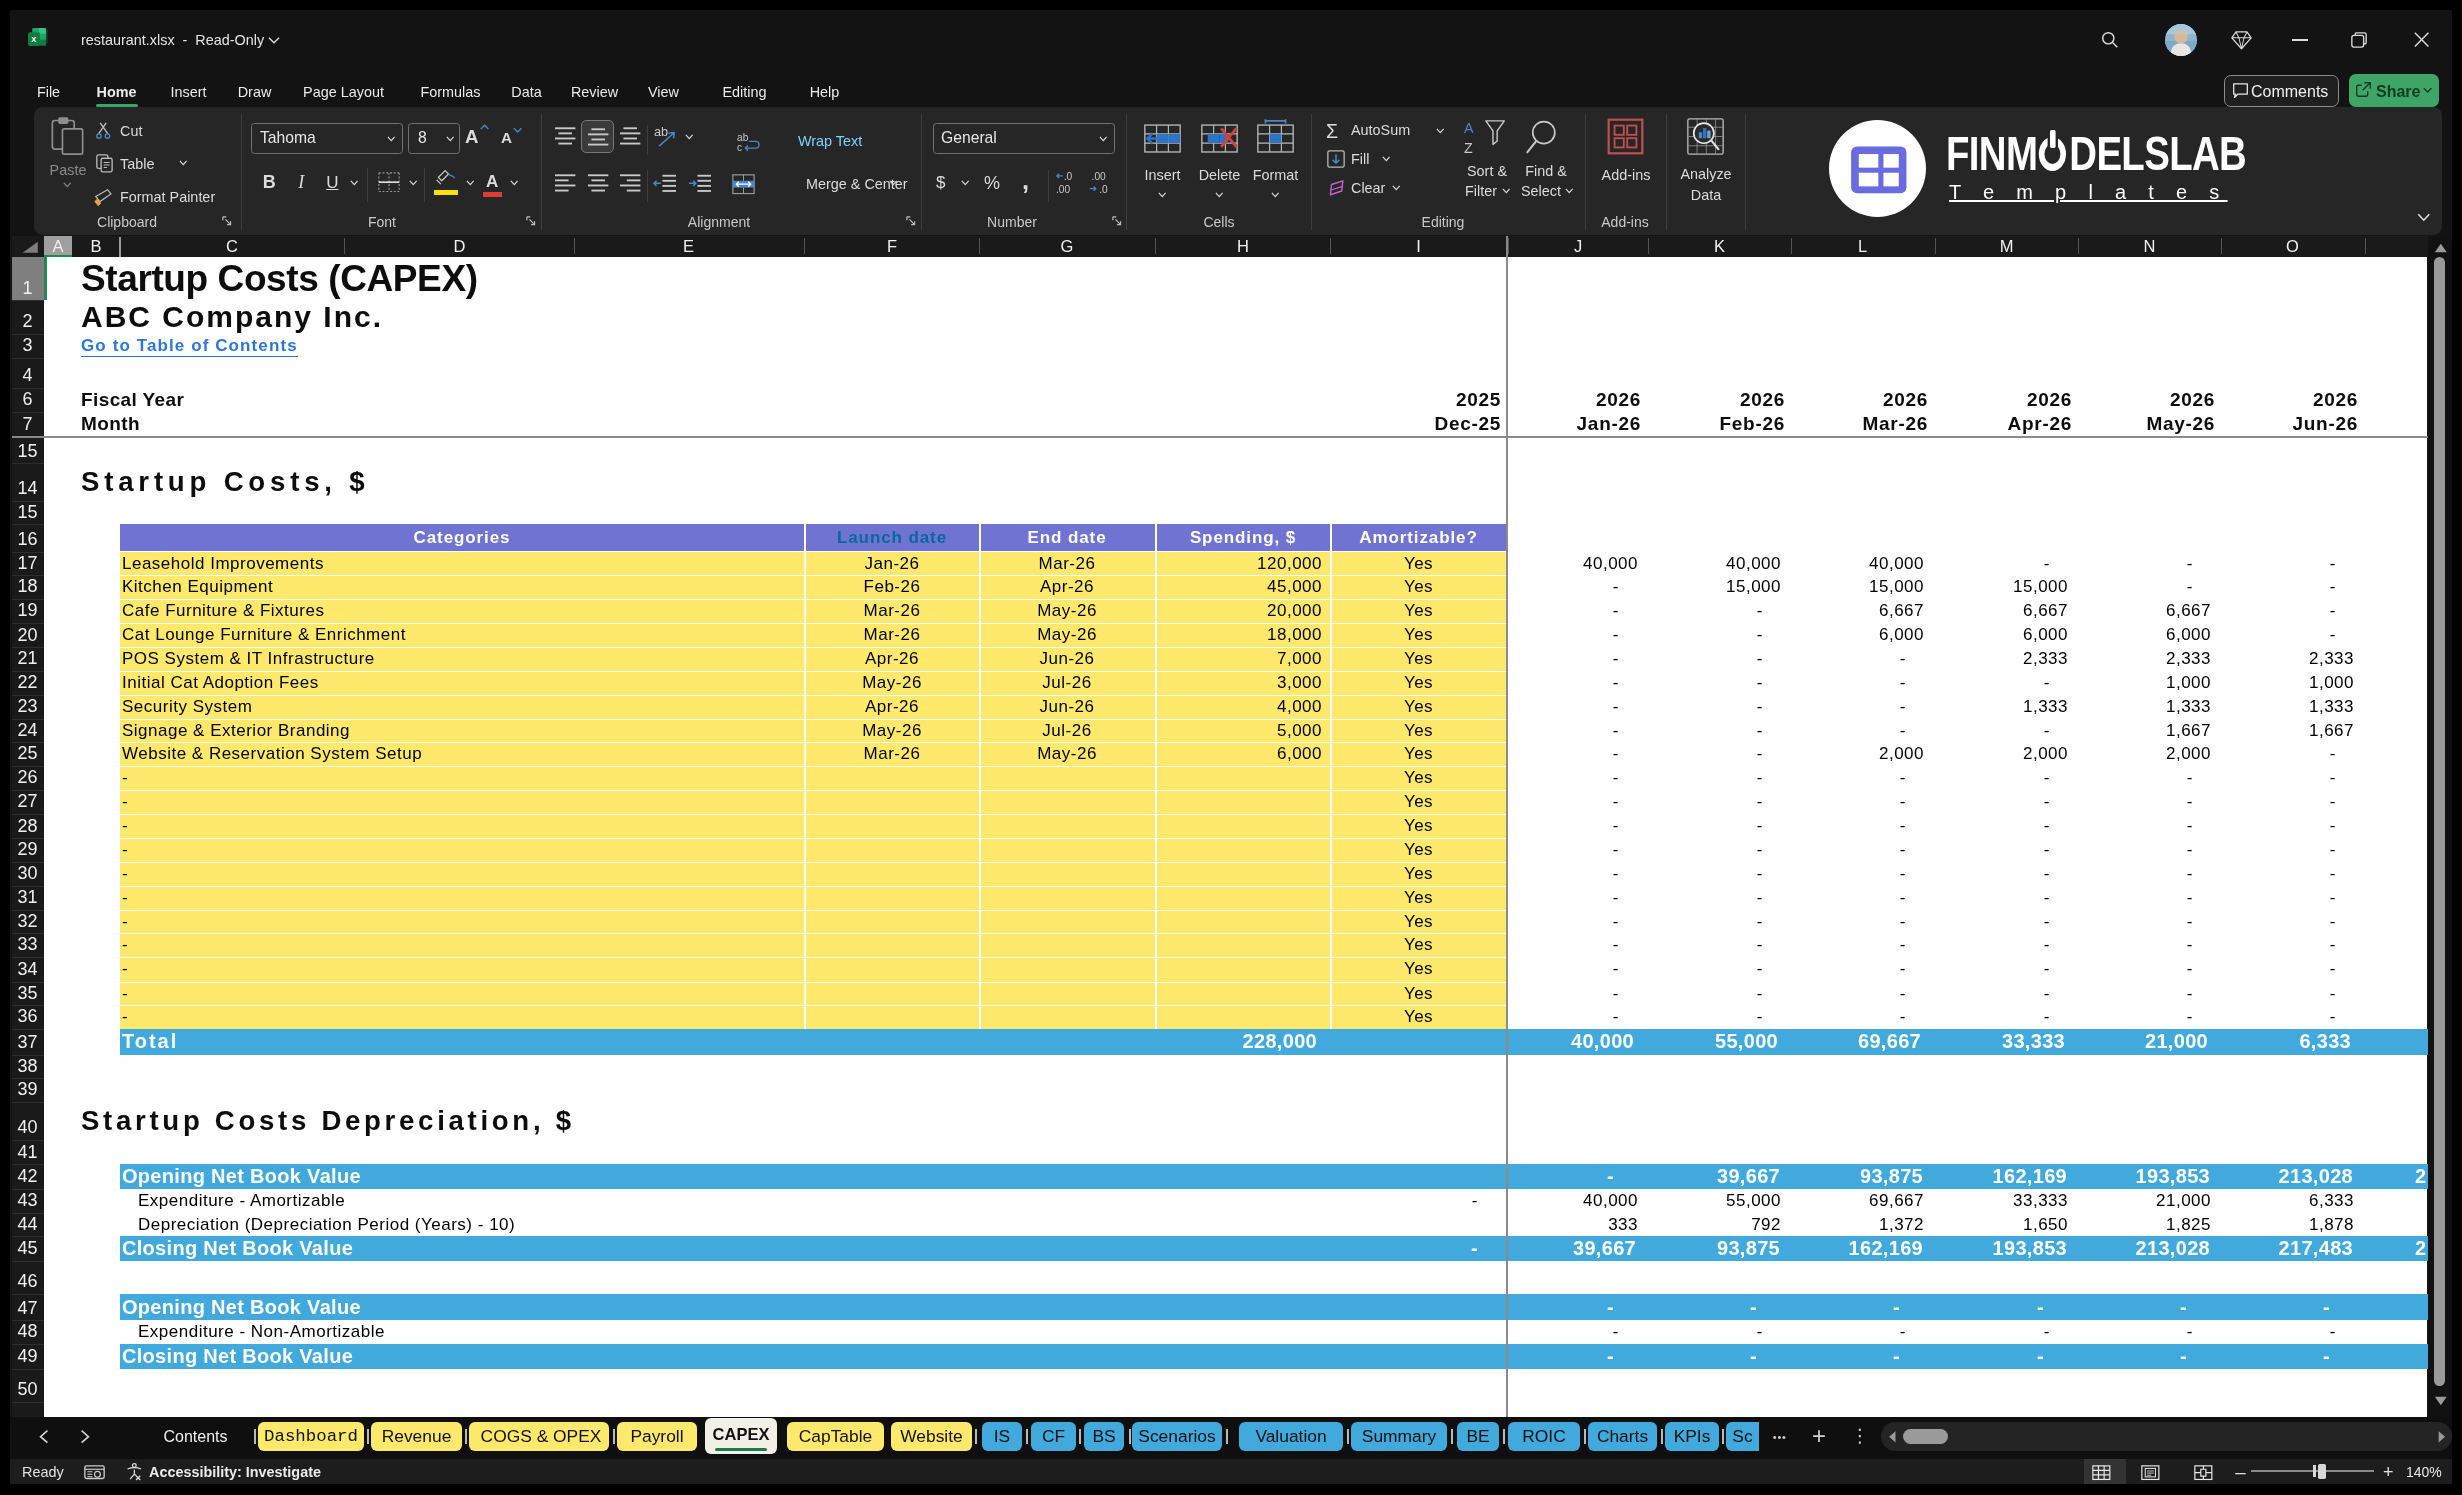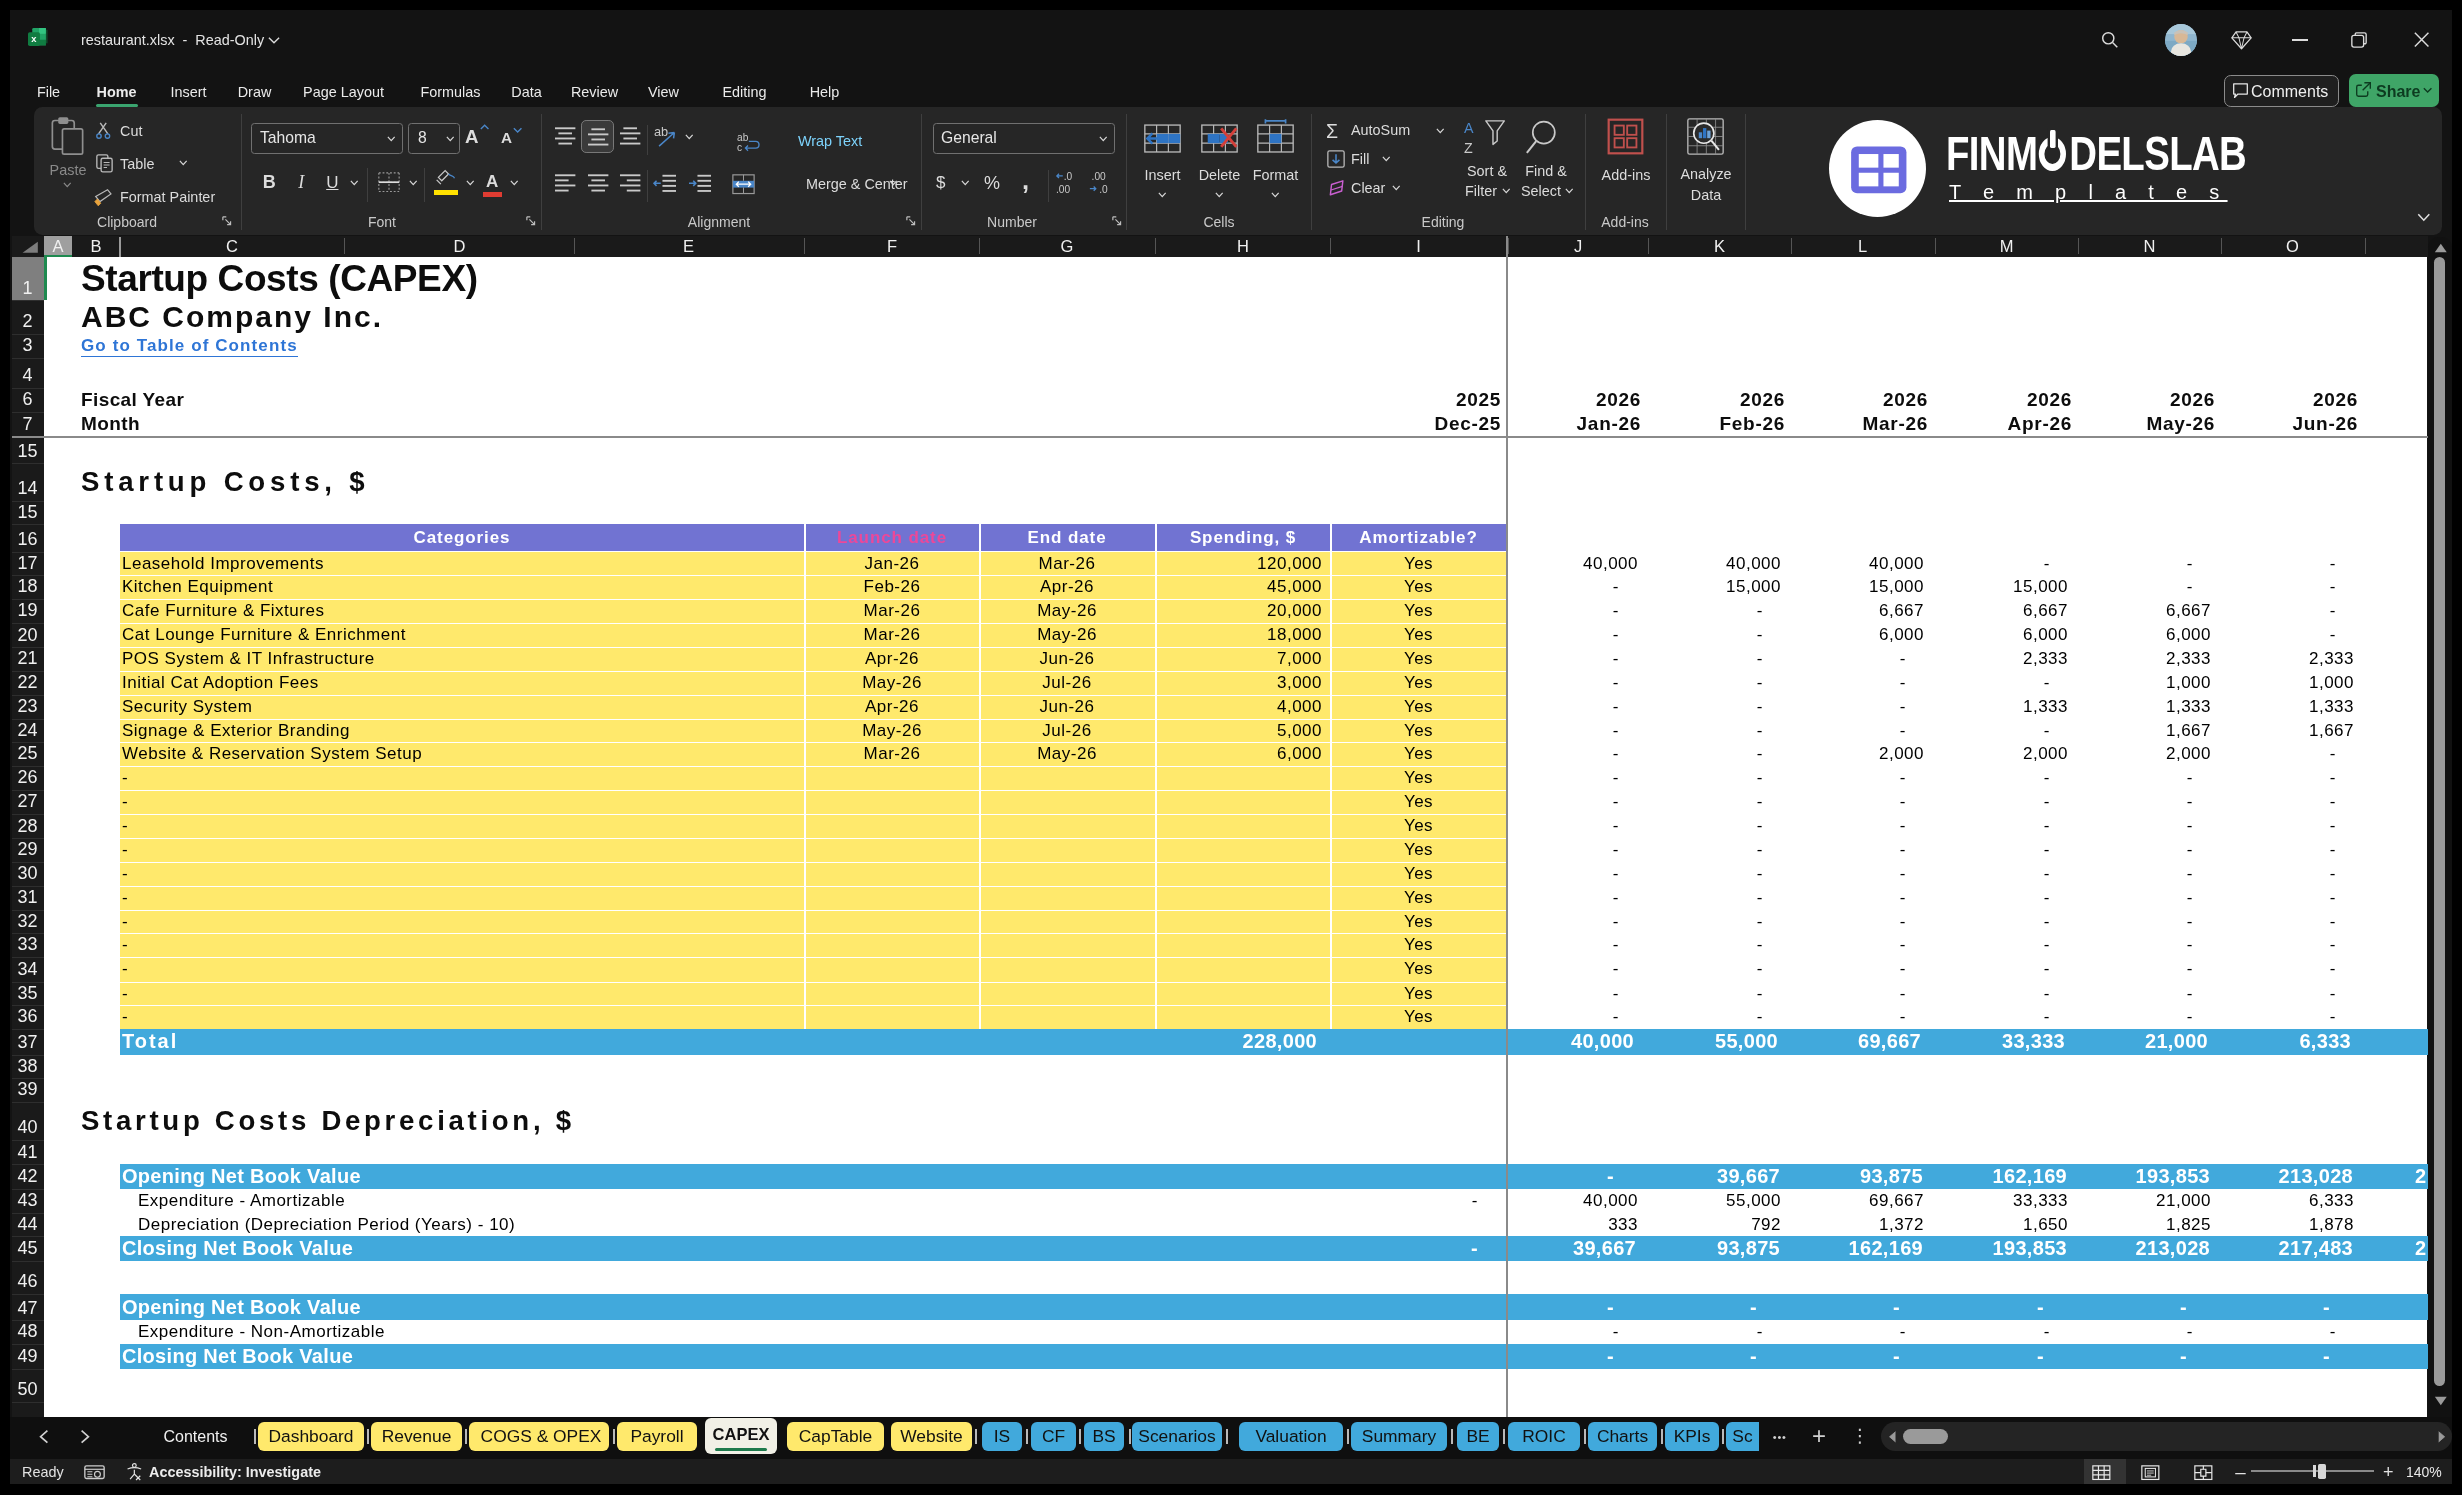--- a/index.html
+++ b/index.html
@@ -540,21 +540,21 @@
 <div class="t tr" style="left:1935px;top:388px;width:137px;height:24px;font-size:19px;font-weight:bold;color:#0d0d0d;letter-spacing:0.7px;">2026</div>
 <div class="t tr" style="left:1935px;top:412px;width:137px;height:24.6px;font-size:19px;font-weight:bold;color:#0d0d0d;letter-spacing:0.7px;">Apr-26</div>
 <div class="t tr" style="left:2078px;top:388px;width:137px;height:24px;font-size:19px;font-weight:bold;color:#0d0d0d;letter-spacing:0.7px;">2026</div>
 <div class="t tr" style="left:2078px;top:412px;width:137px;height:24.6px;font-size:19px;font-weight:bold;color:#0d0d0d;letter-spacing:0.7px;">May-26</div>
 <div class="t tr" style="left:2221px;top:388px;width:137px;height:24px;font-size:19px;font-weight:bold;color:#0d0d0d;letter-spacing:0.7px;">2026</div>
 <div class="t tr" style="left:2221px;top:412px;width:137px;height:24.6px;font-size:19px;font-weight:bold;color:#0d0d0d;letter-spacing:0.7px;">Jun-26</div>
 <div class="t" style="left:81px;top:463px;width:764px;height:37px;font-size:27.6px;font-weight:bold;color:#0d0d0d;letter-spacing:4.8px;">Startup Costs, $</div>
 <div class="t" style="left:81px;top:1102px;width:764px;height:37px;font-size:27.6px;font-weight:bold;color:#0d0d0d;letter-spacing:3.7px;">Startup Costs Depreciation, $</div>
 <div class="" style="left:120px;top:524px;width:1388px;height:27px;background:#7173d2;"></div>
 <div class="t tc" style="left:120px;top:524px;width:684px;height:27px;font-size:17px;font-weight:bold;color:#fff;justify-content:center;letter-spacing:0.9px;">Categories</div>
-<div class="t tc" style="left:804px;top:524px;width:176px;height:27px;font-size:17px;font-weight:bold;color:#ec4899;justify-content:center;letter-spacing:0.9px;">Launch date</div>
+<div class="t tc" style="left:804px;top:524px;width:176px;height:27px;font-size:17px;font-weight:bold;color:#0369a1;justify-content:center;letter-spacing:0.9px;">Launch date</div>
 <div class="t tc" style="left:979px;top:524px;width:176px;height:27px;font-size:17px;font-weight:bold;color:#fff;justify-content:center;letter-spacing:0.9px;">End date</div>
 <div class="t tc" style="left:1155px;top:524px;width:176px;height:27px;font-size:17px;font-weight:bold;color:#fff;justify-content:center;letter-spacing:0.9px;">Spending, $</div>
 <div class="t tc" style="left:1330px;top:524px;width:177px;height:27px;font-size:17px;font-weight:bold;color:#fff;justify-content:center;letter-spacing:0.9px;">Amortizable?</div>
 <div class="" style="left:120px;top:552px;width:1388px;height:478px;background:#ffe96c;"></div>
 <div class="" style="left:804px;top:524px;width:1.7px;height:505px;background:#fff;"></div>
 <div class="" style="left:979px;top:524px;width:1.7px;height:505px;background:#fff;"></div>
 <div class="" style="left:1155px;top:524px;width:1.7px;height:505px;background:#fff;"></div>
 <div class="" style="left:1330px;top:524px;width:1.7px;height:505px;background:#fff;"></div>
 <div class="" style="left:120px;top:575px;width:1388px;height:1.3px;background:#fff;"></div>
 <div class="" style="left:120px;top:599px;width:1388px;height:1.3px;background:#fff;"></div>
@@ -840,21 +840,21 @@
   </svg>
 <div class="" style="left:10.2px;top:1417px;width:2442px;height:42px;background:#0f0f0f;"></div>
 <svg style="left:38px;top:1429px" width="12" height="15.3" viewBox="0 0 14 18">
     <path d="M11 2 L3 9 L11 16" stroke="#d0d0d0" stroke-width="2" fill="none"></path>
   </svg>
 <svg style="left:79px;top:1429px" width="12" height="15.3" viewBox="0 0 14 18">
     <path d="M3 2 L11 9 L3 16" stroke="#d0d0d0" stroke-width="2" fill="none"></path>
   </svg>
 <div class="t tc" style="left:138px;top:1422px;width:115px;height:29px;font-size:16px;color:#f0f0f0;justify-content:center;">Contents</div>
 <div class="" style="left:258px;top:1422px;width:106px;height:29px;background:#ffe96c;border-radius:6px;"></div>
-<div class="t tc" style="left:258px;top:1422px;width:106px;height:29px;font-size:17.4px;color:#111;justify-content:center;">Dashboard</div>
+<div class="t tc" style="left:258px;top:1422px;width:106px;height:29px;font-size:17.4px;color:#111;justify-content:center;font-family:Liberation Mono, monospace;">Dashboard</div>
 <div class="" style="left:371px;top:1422px;width:91px;height:29px;background:#ffe96c;border-radius:6px;"></div>
 <div class="t tc" style="left:371px;top:1422px;width:91px;height:29px;font-size:17.4px;color:#111;justify-content:center;">Revenue</div>
 <div class="" style="left:469px;top:1422px;width:140px;height:29px;background:#ffe96c;border-radius:6px;"></div>
 <div class="t tc" style="left:469px;top:1422px;width:144px;height:29px;font-size:17.4px;color:#111;justify-content:center;">COGS &amp; OPEX</div>
 <div class="" style="left:617px;top:1422px;width:80px;height:29px;background:#ffe96c;border-radius:6px;"></div>
 <div class="t tc" style="left:617px;top:1422px;width:80px;height:29px;font-size:17.4px;color:#111;justify-content:center;">Payroll</div>
 <div class="" style="left:705px;top:1418px;width:72px;height:36px;background:#f1f0e6;border-radius:6px;"></div>
 <div class="t tc" style="left:705px;top:1422px;width:72px;height:25.5px;font-size:16.5px;font-weight:bold;color:#111;justify-content:center;">CAPEX</div>
 <div class="" style="left:715px;top:1448px;width:52px;height:3.4px;background:#1e7a4c;border-radius:1.7px;"></div>
 <div class="" style="left:787px;top:1422px;width:97px;height:29px;background:#ffe96c;border-radius:6px;"></div>

